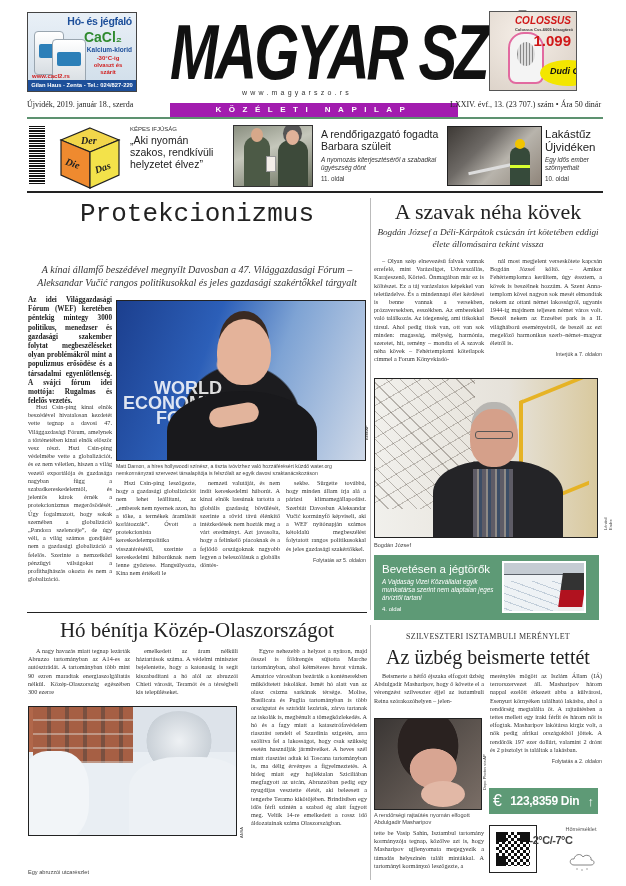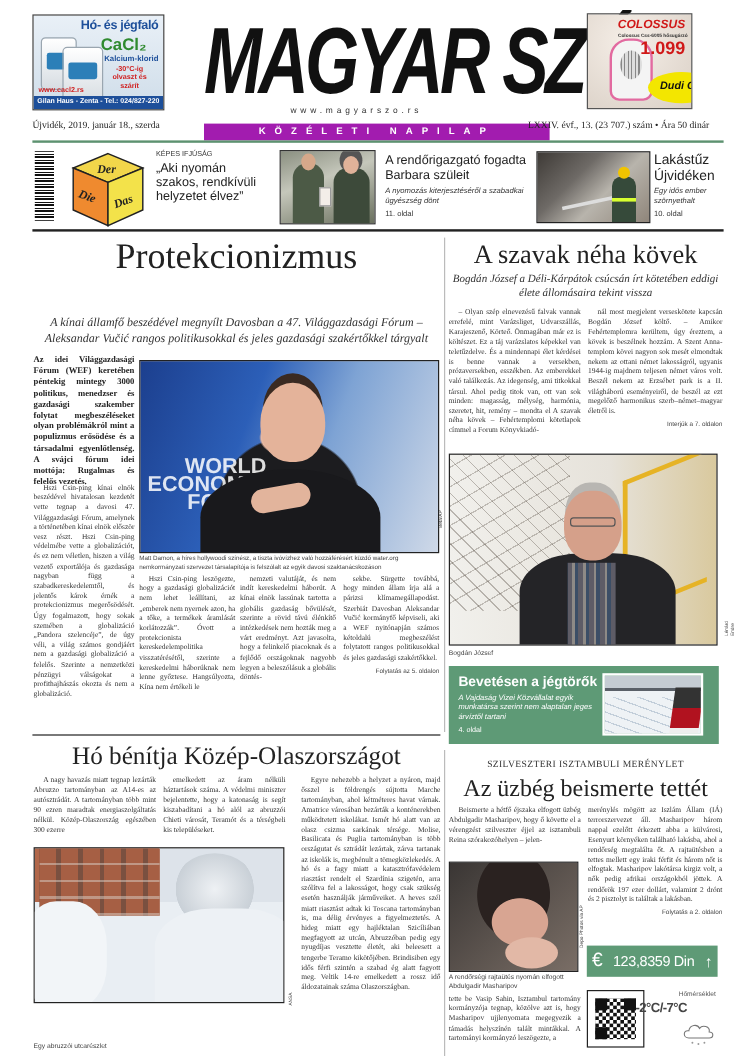--- a/index.html
+++ b/index.html
@@ -27,21 +27,21 @@
   .ad-right { left: 489px; top: 11px; width: 88px; height: 80px; border: 1px solid #555; background: radial-gradient(circle at 40% 30%, #f6efe8, #d9cfc5); overflow: hidden; }
   .ad-right .brand { position: absolute; right: 5px; top: 3px; color: #d01818; font-weight: bold; font-style: italic; font-size: 10px; font-family: "Liberation Sans", sans-serif; }
   .ad-right .model { position: absolute; right: 3px; top: 15px; color: #333; font-size: 4px; font-family: "Liberation Sans", sans-serif; font-weight: bold; }
   .ad-right .price { position: absolute; right: 5px; top: 20px; color: #d01818; font-weight: bold; font-size: 15px; font-family: "Liberation Sans", sans-serif; }
   .ad-right .heater { position: absolute; left: 18px; top: 20px; width: 36px; height: 52px; border-radius: 16px 16px 8px 8px; background: #f4f4f4; border: 2px solid #e26aa0; }
   .ad-right .heater .grille { position: absolute; left: 7px; top: 8px; width: 18px; height: 24px; border-radius: 50%; background: repeating-linear-gradient(90deg, #888 0 1px, #ddd 1px 3px); }
   .ad-right .dudi { position: absolute; left: 50px; top: 48px; width: 56px; height: 26px; border-radius: 50%; background: #f3e600; }
   .ad-right .dudi span { position: absolute; left: 10px; top: 6px; font-weight: bold; font-style: italic; font-size: 9px; color: #111; font-family: Liberation Sans, sans-serif; }
 
   .dateline { left: 27px; top: 100px; width: 140px; font-size: 8px; color: #222; }
-  .issue { left: 440px; top: 100px; width: 112px; font-size: 8px; color: #222; text-align: center; white-space: nowrap; }
+  .issue { left: 450px; top: 100px; width: 112px; font-size: 8px; color: #222; text-align: center; white-space: nowrap; }
   .greenbar { left: 170px; top: 103px; width: 288px; height: 14px; background: #a21caf; color: #fff; font-family: Liberation Sans, sans-serif; font-weight: bold; font-size: 8px; letter-spacing: 7.5px; text-align: center; line-height: 14px; }
   .hr-head { left: 27px; top: 117px; width: 576px; height: 2px; background: #5d9270; }
 
   
   .barcode { left: 29px; top: 126px; width: 16px; height: 58px; background: repeating-linear-gradient(0deg, #111 0 1px, #fff 1px 2px, #111 2px 4px, #fff 4px 5px); }
   .cube { left: 57px; top: 125px; width: 66px; height: 66px; }
   .kep-label { left: 130px; top: 126px; font-family: "Liberation Sans", sans-serif; font-size: 6px; color: #333; }
   .kep-quote { left: 130px; top: 134px; width: 90px; font-family: "Liberation Sans", sans-serif; font-size: 10.5px; line-height: 12px; color: #222; }
   .photo-couple { left: 233px; top: 125px; width: 80px; height: 62px; background: linear-gradient(160deg, #8a8f80 0%, #c5c7bb 40%, #6a705e 100%); border: 1px solid #333; overflow: hidden; }
   .photo-couple .p1 { position: absolute; left: 10px; top: 10px; width: 26px; height: 52px; border-radius: 12px 12px 0 0; background: #4c5a46; }
@@ -56,21 +56,21 @@
   .photo-fire .fm { position: absolute; left: 62px; top: 20px; width: 20px; height: 40px; background: #364a3a; border-radius: 8px 8px 0 0; }
   .photo-fire .fm:before { content: ""; position: absolute; left: 5px; top: -8px; width: 10px; height: 10px; border-radius: 50%; background: #f1c400; }
   .photo-fire .fm:after { content: ""; position: absolute; left: 0; top: 18px; width: 20px; height: 3px; background: #d8ff30; }
   .photo-fire .hose { position: absolute; left: 20px; top: 40px; width: 50px; height: 3px; background: #ddd; transform: rotate(-12deg); }
   .lak-title { left: 545px; top: 128px; width: 70px; font-family: "Liberation Sans", sans-serif; font-size: 11.5px; line-height: 13px; color: #222; }
   .lak-sub { left: 545px; top: 156px; width: 70px; font-family: "Liberation Sans", sans-serif; font-style: italic; font-size: 6.3px; line-height: 8px; color: #333; }
   .lak-page { left: 545px; top: 175px; font-family: "Liberation Sans", sans-serif; font-size: 6.3px; color: #333; }
   .hr-teaser { left: 27px; top: 191px; width: 576px; height: 2px; background: #222; }
 
   
-  .lead-title { left: 27px; top: 200px; width: 340px; text-align: center; font-size: 30px; line-height: 28px; color: #222; }
+  .lead-title { left: 27px; top: 200px; width: 340px; text-align: center; font-size: 26px; line-height: 28px; color: #222; font-family: Liberation Mono, monospace; }
   .lead-sub { left: 27px; top: 263px; width: 340px; text-align: center; font-style: italic; font-size: 10px; line-height: 13px; color: #333; }
   .lead-intro { left: 28px; top: 296px; width: 84px; font-weight: bold; font-size: 7.2px; line-height: 9.2px; color: #222; text-align: justify; }
   .col-text { font-size: 6.2px; line-height: 8.2px; color: #333; text-align: justify; }
   .col-text p { text-indent: 8px; }
   .lead-col1 { left: 28px; top: 403px; width: 84px; }
   .photo-damon { left: 116px; top: 300px; width: 250px; height: 161px; background: radial-gradient(ellipse at 48% 40%, #e7b8a2 0 10%, transparent 11%), radial-gradient(ellipse at 50% 78%, #1c1c1f 0 34%, transparent 35%), linear-gradient(110deg, #1c3f8e 0%, #2c5fb8 35%, #7ea3d4 60%, #cfd9e8 100%); border: 1px solid #222; overflow: hidden; }
   .photo-damon .wef { position: absolute; left: 6px; top: 80px; color: #fff; font-family: "Liberation Sans", sans-serif; font-weight: bold; font-size: 18px; line-height: 15px; opacity: 0.85; text-align: right; }
   .photo-damon .head { position: absolute; left: 100px; top: 18px; width: 54px; height: 66px; border-radius: 50% 50% 45% 45%; background: #e4b39a; box-shadow: 0 -10px 0 -2px #3a2a22; }
   .photo-damon .body { position: absolute; left: 50px; top: 90px; width: 150px; height: 80px; border-radius: 50% 50% 0 0; background: #19191c; }
   .photo-damon .hand { position: absolute; left: 92px; top: 104px; width: 50px; height: 20px; border-radius: 10px; background: #e2b49c; transform: rotate(-10deg); }
@@ -91,21 +91,21 @@
   .photo-bogdan .branch { position: absolute; left: 0; top: 0; width: 100px; height: 130px; background: repeating-linear-gradient(45deg, transparent 0 9px, rgba(80,70,60,0.35) 9px 10px), repeating-linear-gradient(-30deg, transparent 0 13px, rgba(80,70,60,0.3) 13px 14px); }
   .photo-bogdan .frame { position: absolute; right: 8px; top: 8px; width: 70px; height: 112px; border: 4px solid #e6b325; border-right: none; transform: skewY(-22deg); }
   .photo-bogdan .person { position: absolute; left: 58px; top: 82px; width: 130px; height: 80px; border-radius: 40% 40% 0 0; background: #242427; }
   .photo-bogdan .shirt { position: absolute; left: 98px; top: 90px; width: 40px; height: 72px; background: repeating-linear-gradient(90deg, #5e5c66 0 4px, #8e8a86 4px 6px, #3c4e66 6px 9px); }
   .photo-bogdan .face { position: absolute; left: 95px; top: 30px; width: 48px; height: 58px; border-radius: 45%; background: #d5a08a; box-shadow: 0 -8px 0 -1px #b8b6b2; }
   .photo-bogdan .glasses { position: absolute; left: 100px; top: 52px; width: 38px; height: 8px; border: 1px solid #555; border-radius: 3px; }
   .bogdan-caption { left: 374px; top: 542px; font-family: "Liberation Sans", sans-serif; font-size: 5.6px; color: #444; }
   .bogdan-credit { left: 603px; top: 530px; font-family: "Liberation Sans", sans-serif; font-size: 4px; color: #444; transform: rotate(-90deg); transform-origin: left top; }
 
   .ice-box { left: 374px; top: 555px; width: 225px; height: 65px; background: #5e9a76; }
-  .ice-title { left: 382px; top: 563px; width: 130px; font-family: "Liberation Sans", sans-serif; font-size: 11.5px; color: #fff; font-weight: bold; }
+  .ice-title { left: 382px; top: 563px; width: 130px; font-family: "Liberation Sans", sans-serif; font-size: 11.5px; color: #fff; }
   .ice-sub { left: 382px; top: 578px; width: 130px; font-family: "Liberation Sans", sans-serif; font-style: italic; font-size: 6.3px; line-height: 8px; color: #fff; }
   .ice-page { left: 382px; top: 606px; font-family: "Liberation Sans", sans-serif; font-size: 6px; color: #fff; }
   .photo-ice { left: 502px; top: 561px; width: 84px; height: 52px; background: linear-gradient(180deg, #c5ccd3 0 22%, #5a6068 22% 26%, #eef2f5 26% 100%); border: 2px solid #fff; overflow: hidden; }
   .photo-ice .ship { position: absolute; right: 0; top: 10px; width: 24px; height: 42px; background: linear-gradient(180deg, #333 0 40%, #b1121f 40% 80%, #eee 80%); transform: skewX(-8deg); }
   .photo-ice .floes { position: absolute; left: 0; top: 18px; width: 64px; height: 34px; background: repeating-linear-gradient(20deg, transparent 0 6px, rgba(150,170,190,0.5) 6px 7px); }
 
   .hr-mid { left: 27px; top: 612px; width: 340px; height: 1px; background: #222; }
 
   
   .snow-title { left: 27px; top: 618px; width: 340px; text-align: center; font-size: 21px; line-height: 24px; color: #222; }
@@ -126,21 +126,21 @@
   .uz-col1 { left: 374px; top: 672px; width: 110px; }
   .uz-col2 { left: 490px; top: 672px; width: 112px; }
   .photo-uz { left: 374px; top: 718px; width: 108px; height: 92px; background: radial-gradient(ellipse at 55% 55%, #d8a592 0 28%, transparent 29%), radial-gradient(ellipse at 50% 30%, #2a2220 0 40%, transparent 41%), linear-gradient(135deg, #3a3634, #7a6e66); border: 1px solid #222; overflow: hidden; }
   .photo-uz .hand { position: absolute; left: 46px; top: 62px; width: 44px; height: 26px; border-radius: 50%; background: #e2b8a6; }
   .uz-credit { left: 482px; top: 790px; font-family: "Liberation Sans", sans-serif; font-size: 4px; color: #444; transform: rotate(-90deg); transform-origin: left top; }
   .uz-caption { left: 374px; top: 812px; width: 110px; font-family: "Liberation Sans", sans-serif; font-size: 5.6px; line-height: 7px; color: #444; }
   .uz-col1b { left: 374px; top: 829px; width: 110px; }
 
   .fx-box { left: 489px; top: 788px; width: 109px; height: 26px; background: #5e9a76; display: flex; align-items: center; justify-content: space-around; color: #fff; font-family: "Liberation Sans", sans-serif; }
   .fx-box .euro { font-size: 16px; }
-  .fx-box .rate { font-size: 12px; font-weight: normal; letter-spacing: -0.3px; }
+  .fx-box .rate { font-size: 12px; font-weight: bold; letter-spacing: -0.3px; }
   .fx-box .arrow { font-size: 13px; }
   .qr { left: 489px; top: 825px; width: 48px; height: 48px; border: 1px solid #222; background: #fff; padding: 6px; }
   .qr-inner { width: 100%; height: 100%; background:
       linear-gradient(#111,#111) 0 0/10px 10px no-repeat,
       linear-gradient(#111,#111) 100% 0/10px 10px no-repeat,
       linear-gradient(#111,#111) 0 100%/10px 10px no-repeat,
       repeating-conic-gradient(#111 0 25%, #fff 0 50%) 0 0/6px 6px; }
   .weather-label { left: 551px; top: 826px; width: 60px; text-align: center; font-family: "Liberation Sans", sans-serif; font-size: 5.5px; color: #555; }
   .weather-temp { left: 521px; top: 834px; width: 60px; text-align: center; font-family: "Liberation Sans", sans-serif; font-size: 11px; color: #444; letter-spacing: -0.5px; font-weight: bold; }
   .cloud { left: 568px; top: 851px; width: 28px; height: 22px; }

